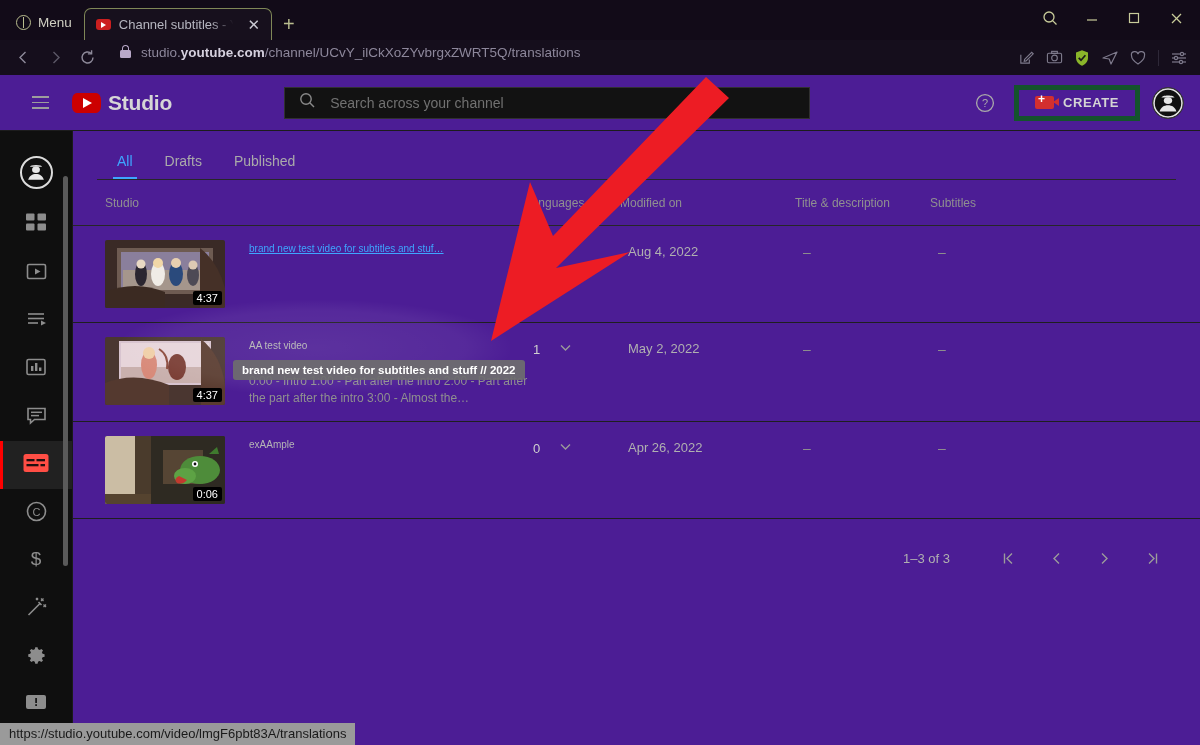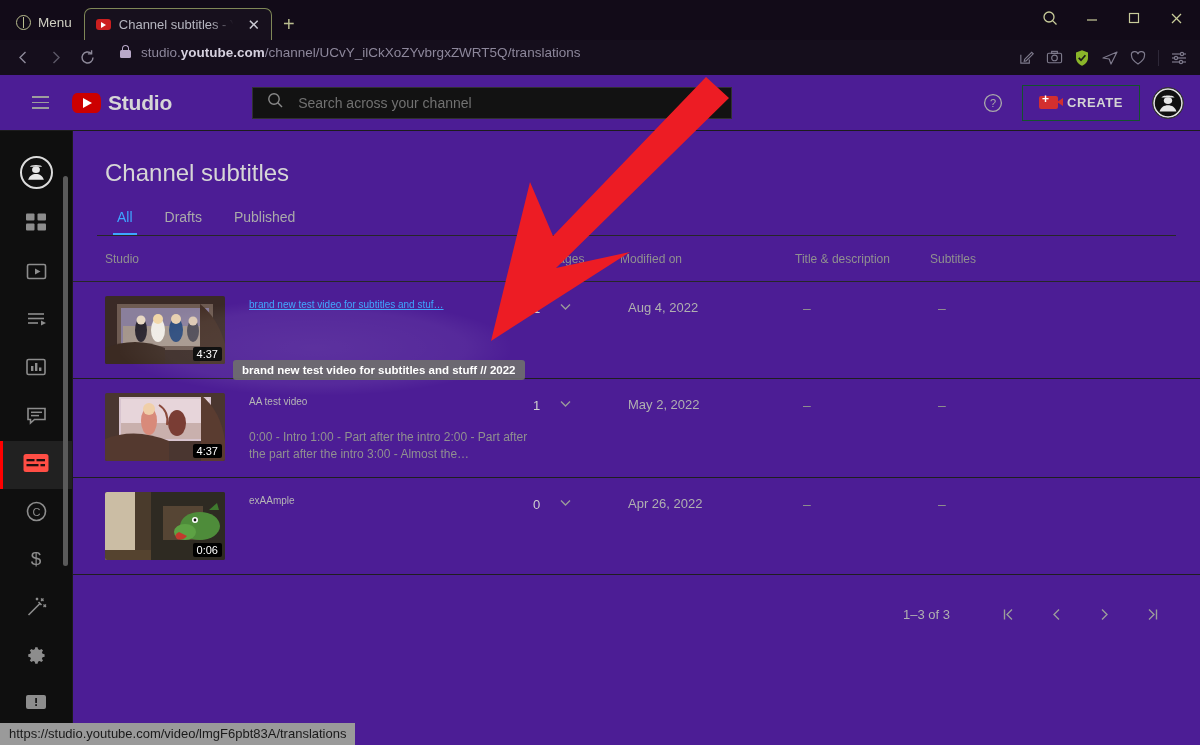--- a/index.html
+++ b/index.html
@@ -106,31 +106,31 @@
   .hamb { width: 48px; height: 40px; display:flex; flex-direction:column; justify-content:center; align-items:center; gap:4px; }
   .hamb span { display:block; width:17px; height:1.6px; background:#9d9d9d; }
   .logo { display:flex; align-items:center; gap:7px; margin-left: 8px; }
   .logo-mark { width:29px; height:20px; background:#c00; border-radius:5px/7px; position:relative; }
   .logo-mark:after {
     content:""; position:absolute; left:11px; top:5px;
     border-left: 9px solid #fff; border-top:5px solid transparent; border-bottom:5px solid transparent;
   }
   .logo-text { font-size:21px; color:#d6d6d6; font-weight:700; letter-spacing:-0.2px; }
 
-  .searchwrap { flex:none; margin-left: 80px; width: 480px; }
+  .searchwrap { flex:none; margin-left: 112px; width: 526px; }
   .searchbox {
     height: 32px; border: 1px solid #303030; background: #121212;
     display:flex; align-items:center; gap: 14px; padding: 0 14px;
   }
   .search-ph { font-size: 14px; color: #717171; }
 
   .hdr-right { margin-left: auto; display:flex; align-items:center; gap: 12px; }
   .icon-btn { width: 34px; height: 34px; display:flex; align-items:center; justify-content:center; color:#aaa; }
   .create-btn {
-    height: 36px; border: 1px solid #14532d; display:flex; align-items:center;
+    height: 36px; border: 5px solid #14532d; display:flex; align-items:center;
     gap: 9px; padding: 0 16px; color:#d4d4d4; font-size: 13px; font-weight:700; letter-spacing: .6px;
   }
   .cam {
     width:19px; height:13px; background:#d32f2f; border-radius:2px; position:relative; flex:none;
   }
   .cam:after {
     content:""; position:absolute; right:-5px; top:2px;
     border-left:0; border-right:6px solid #d32f2f; border-top:4.5px solid transparent; border-bottom:4.5px solid transparent;
   }
   .cam:before { content:"+"; position:absolute; left:3px; top:-3px; color:#fff; font-size:12px; line-height:13px; font-weight:700;}
@@ -531,21 +531,20 @@
                 <rect x="10.2" y="10.2" width="1.8" height="1.8" fill="#1a1a1a"></rect>
               </svg>
           </span>
         </div>
 
         <div class="side-scrollbar"></div>
       </div>
 
       <div class="content">
 
-        <div class="page-title">Channel subtitles</div>
 
         <div class="tabs">
           <div class="tab-item active">All</div>
           <div class="tab-item">Drafts</div>
           <div class="tab-item">Published</div>
         </div>
         <div class="tabs-rule"></div>
 
         <div class="thead">
           <div class="col-video">Studio</div>

